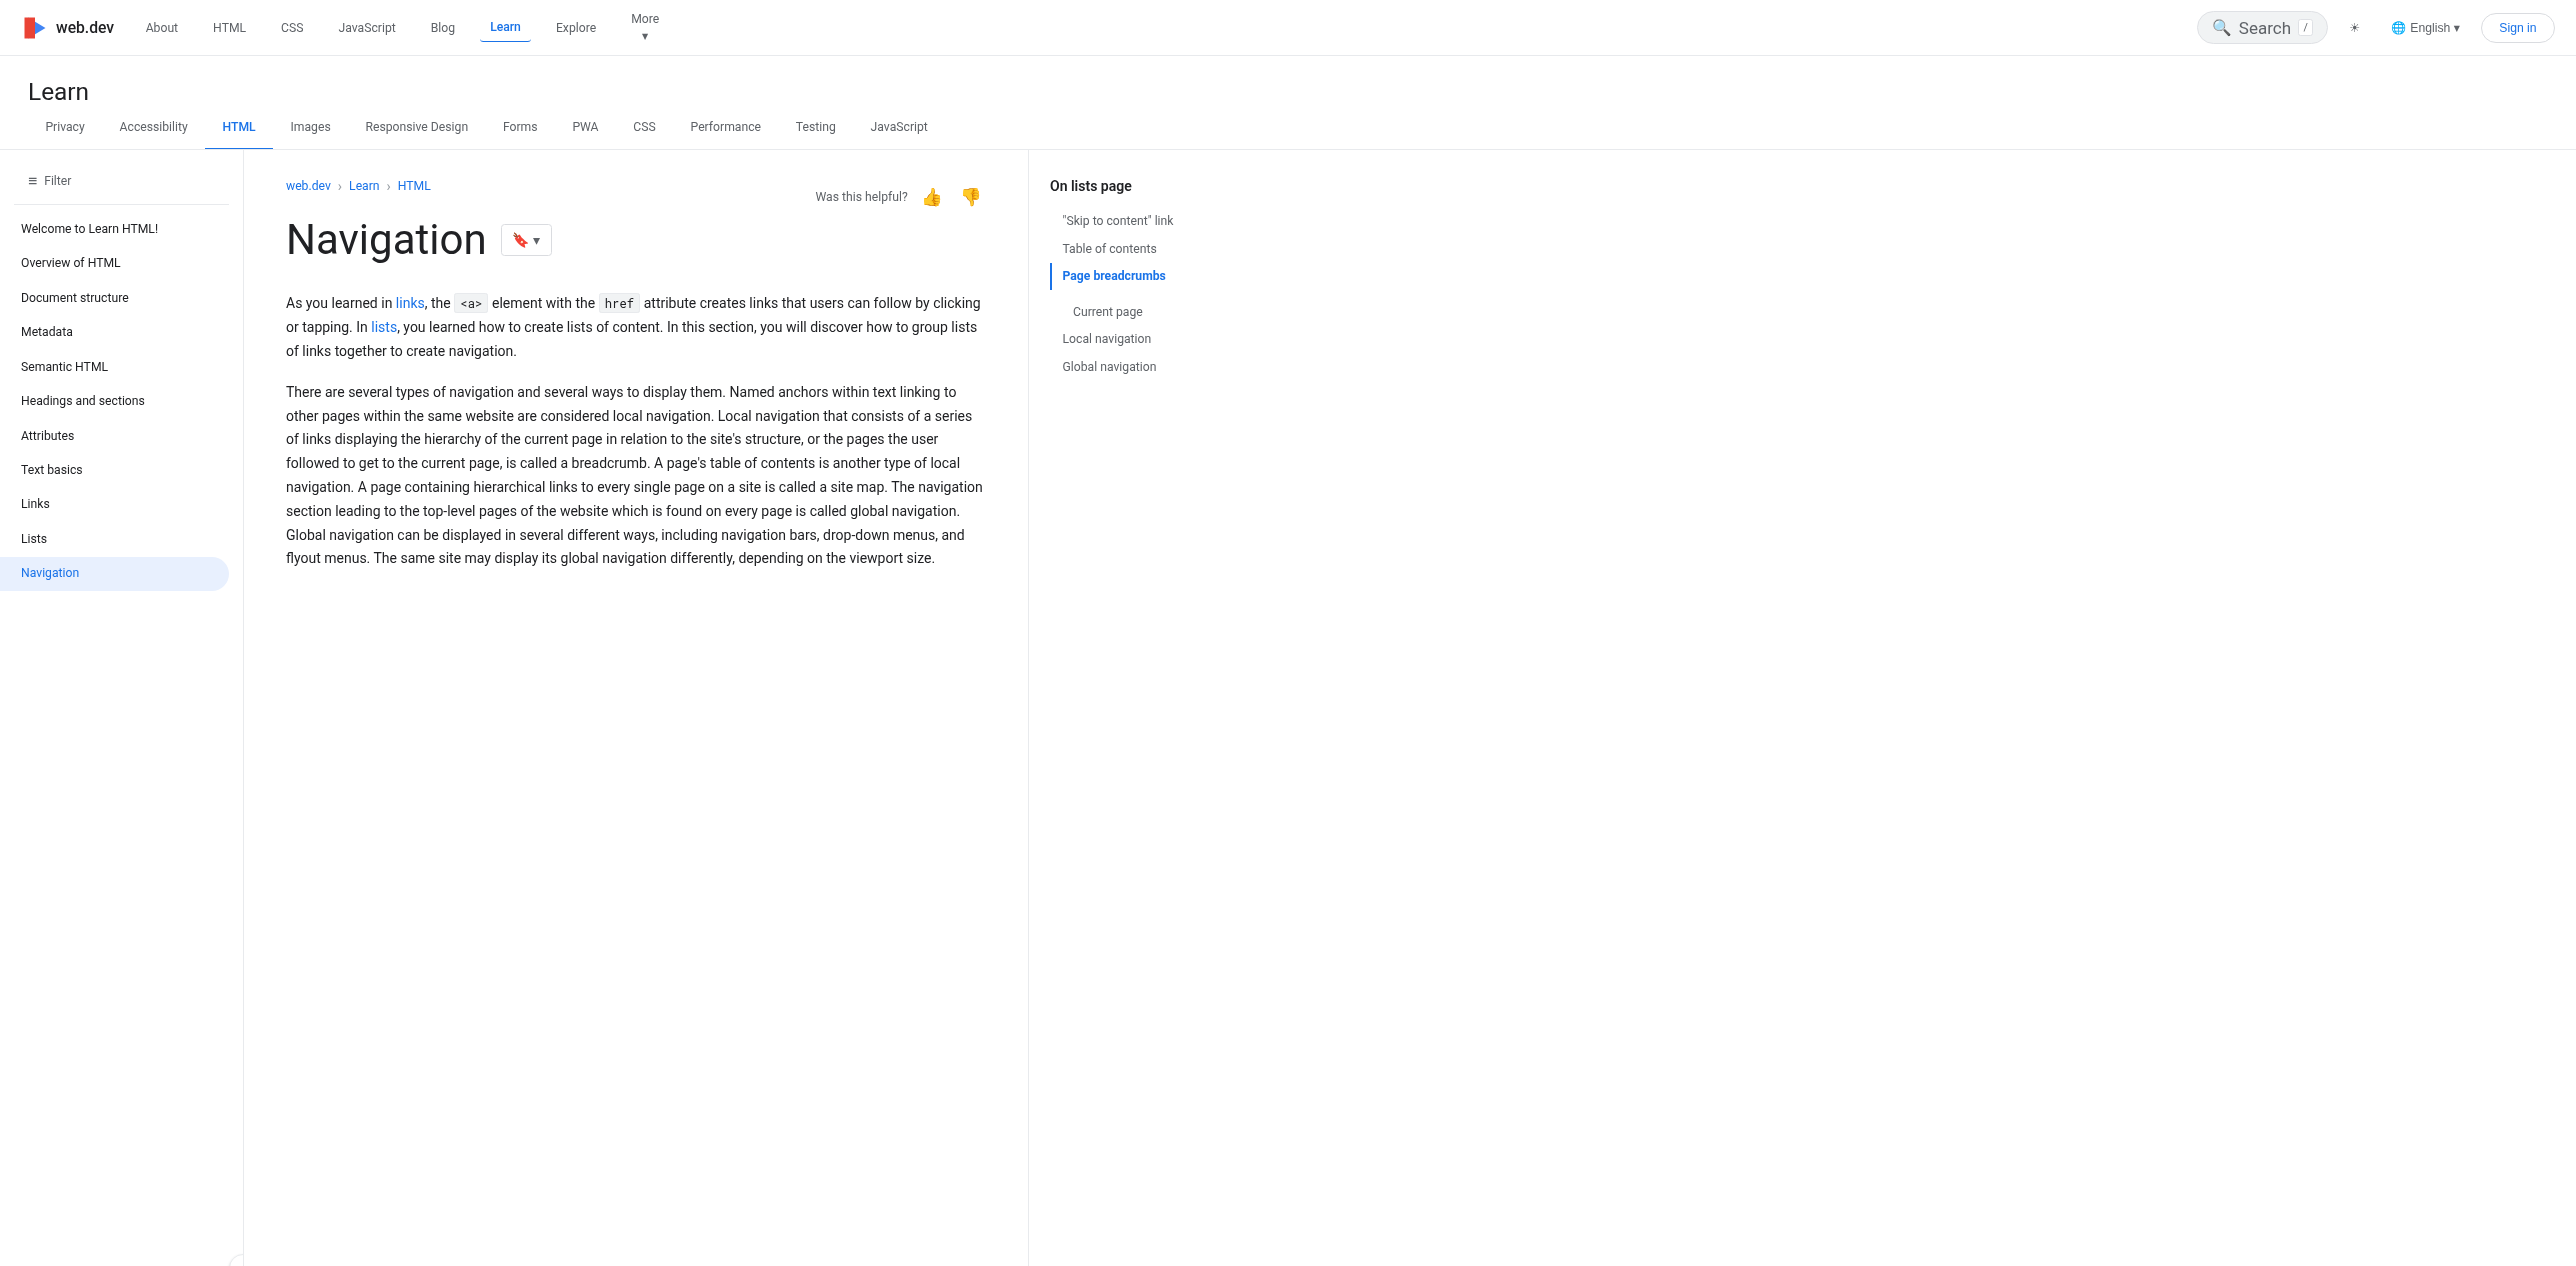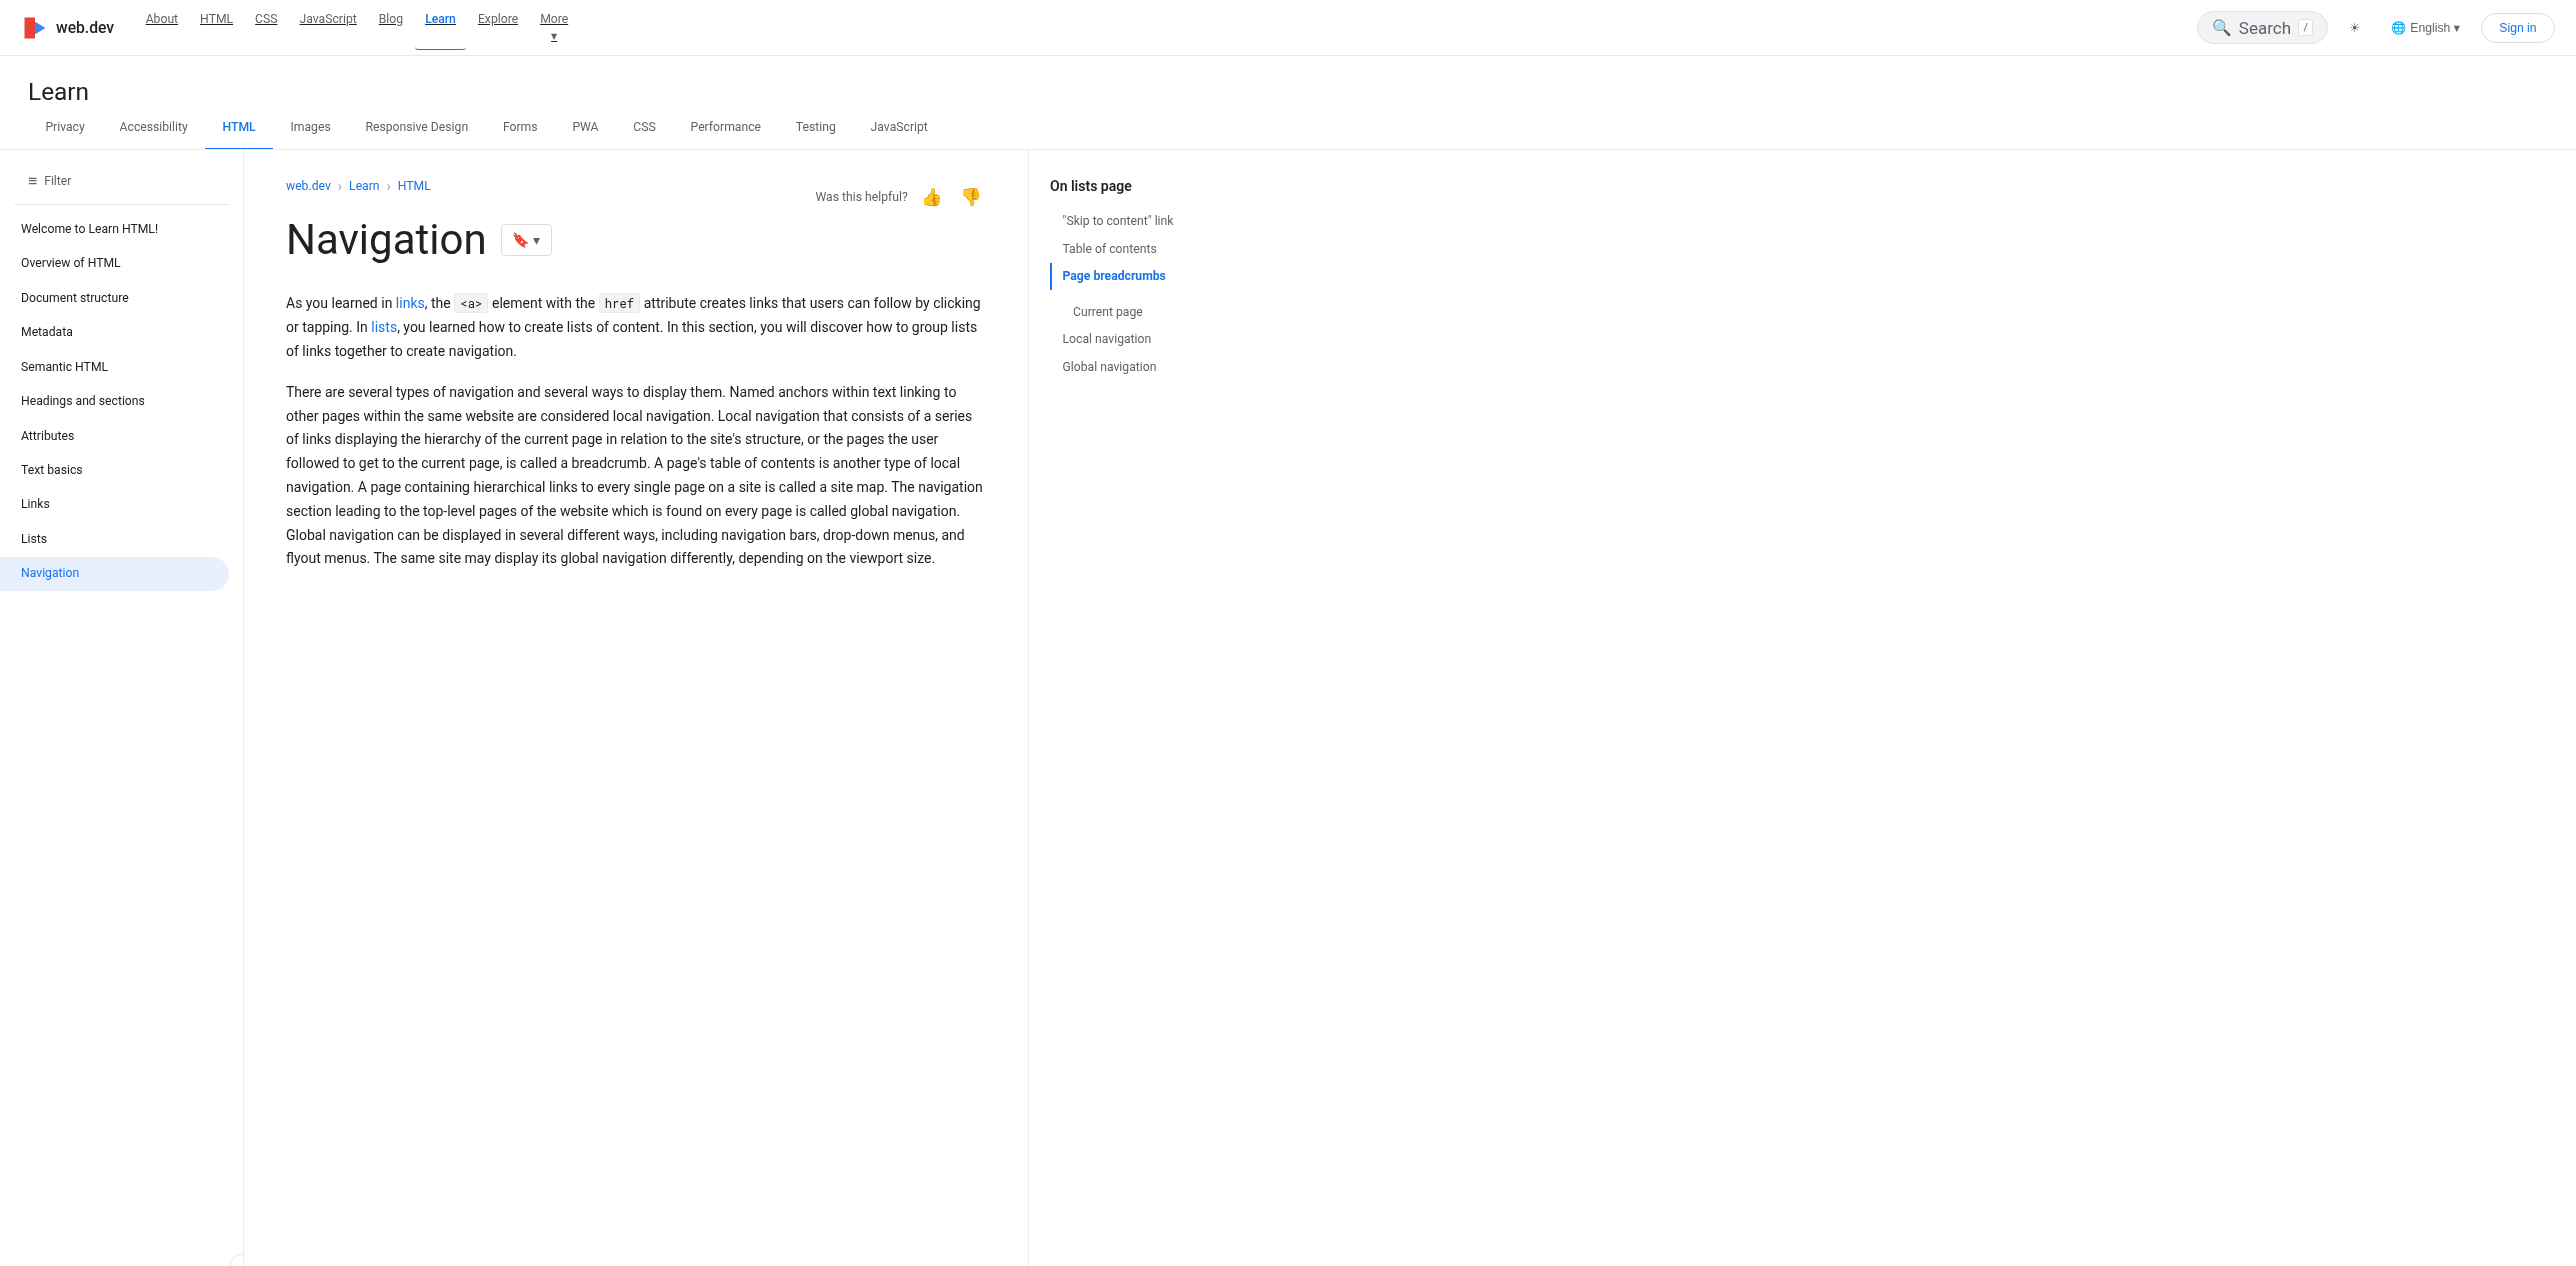--- a/index.html
+++ b/index.html
@@ -30,23 +30,23 @@
       width: 28px;
       height: 28px;
     }
     .logo-text {
       font-size: 15.7px;
       font-weight: 500;
       color: #202124;
     }
     .nav-links {
       display: flex;
-      gap: 1px;
+      align-items: center;
+      gap: 14px;
       flex: 1;
-      text-decoration: underline;
     }
     .nav-link {
       padding: 7px 10.5px;
       font-size: 12.2px;
       color: #5f6368;
       text-decoration: none;
       border-radius: 3.5px;
       cursor: pointer;
       white-space: nowrap;
     }

